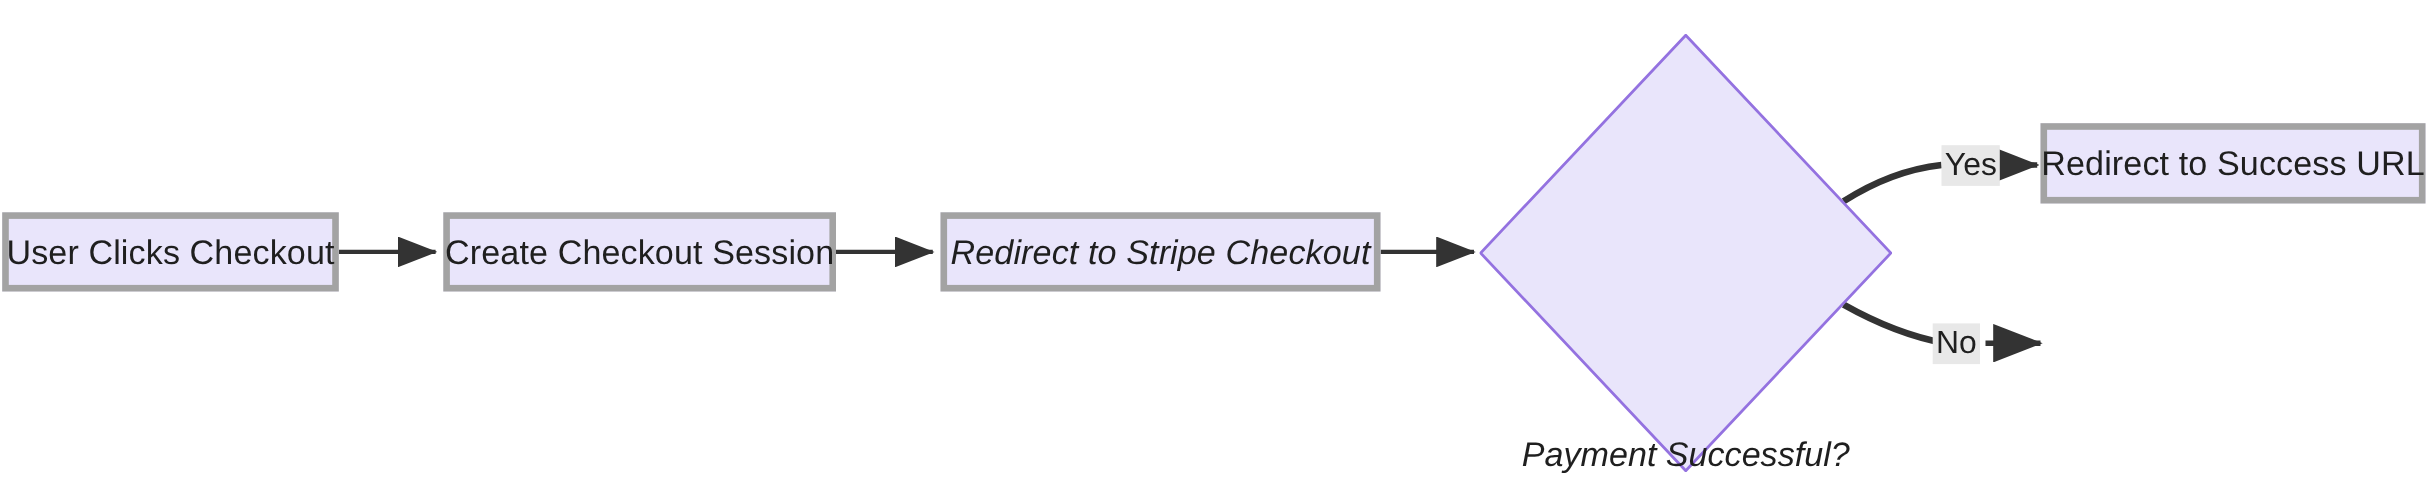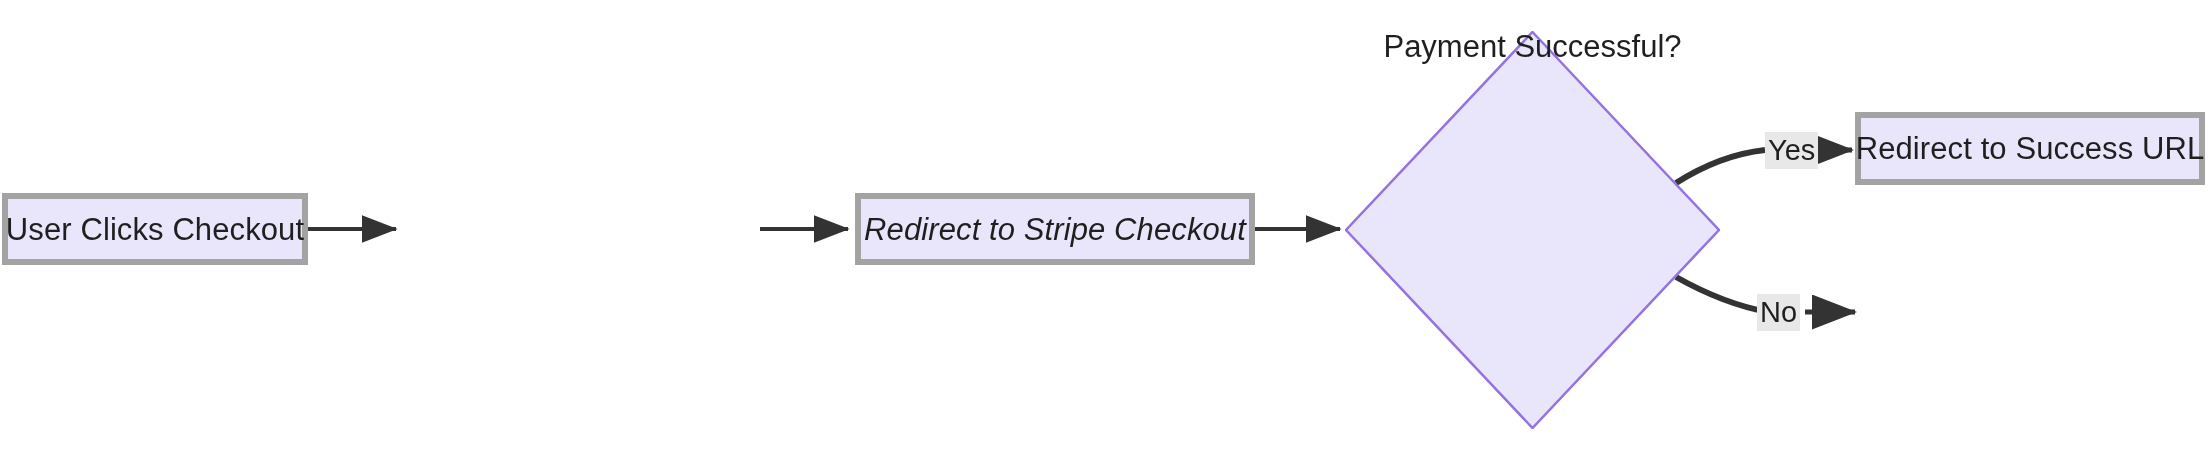--- a/index.html
+++ b/index.html
@@ -39,22 +39,23 @@
     white-space: nowrap;
     letter-spacing: 0.1px;
   }
   .node-label {
     display: block;
     padding: 0 14px;
   }
   .decision {
     position: absolute;
     display: flex;
-    align-items: flex-start;
+    align-items: flex-end;
     justify-content: center;
+    font-style: italic;
   }
   .decision .decision-shape {
     position: absolute;
     left: 0;
     top: 0;
     width: 100%;
     height: 100%;
   }
   .decision .decision-label {
     position: relative;
@@ -97,20 +98,23 @@
     <line x1="1812" y1="150" x2="1852" y2="150" stroke="#333333" stroke-width="5" marker-end="url(#arrowhead)"></line>
 
     <path d="M 1676 277 Q 1724 304 1768 312" fill="none" stroke="#333333" stroke-width="6"></path>
     <line x1="1805" y1="312" x2="1855" y2="312" stroke="#333333" stroke-width="5" marker-end="url(#arrowhead)"></line>
   </svg>
 
   <div class="node" style="left:2px; top:193px; width:306px; height:72px;text-align:right;">
     <span class="node-label">User Clicks Checkout</span>
   </div>
 
+  <div class="node" style="left:403px; top:193px; width:357px; height:72px;">
+    <span class="node-label">Create Checkout Session</span>
+  </div>
 
   <div class="node" style="left:855px; top:193px; width:400px; height:72px;font-style:italic;">
     <span class="node-label">Redirect to Stripe Checkout</span>
   </div>
 
   <div class="decision" style="left:1345px; top:31px; width:375px; height:398px;">
     <svg class="decision-shape" viewBox="0 0 375 398" preserveAspectRatio="none" xmlns="http://www.w3.org/2000/svg">
       <polygon points="187.5,1 374,199 187.5,397 1,199" fill="#e9e5fb" stroke="#9472e0" stroke-width="2.5"></polygon>
     </svg>
     <span class="decision-label">Payment Successful?</span>

